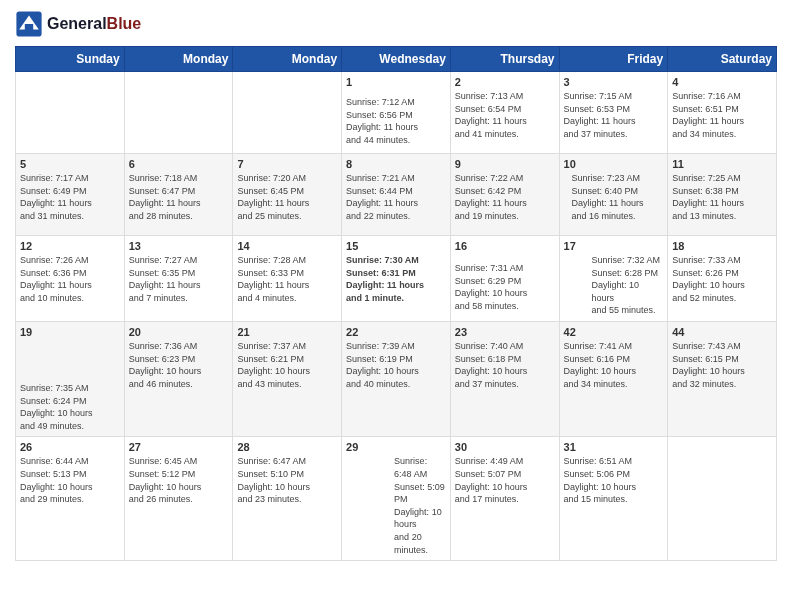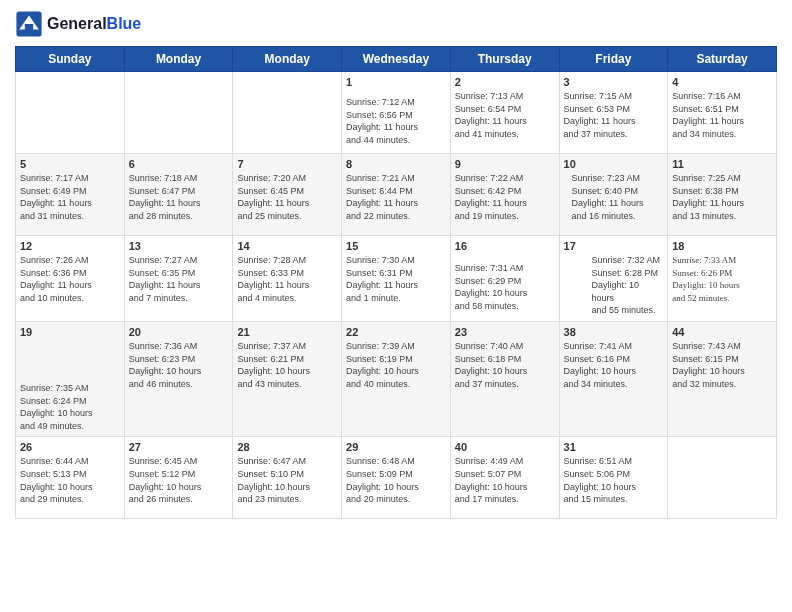--- a/index.html
+++ b/index.html
@@ -49,21 +49,21 @@
       table-layout: fixed;
     }
     thead tr {
       background-color: #2055a5;
     }
     thead th {
       color: white;
       font-size: 12px;
       font-weight: bold;
       padding: 5px 4px;
-      text-align: center;
+      text-align: right;
       border: 1px solid #1a4490;
     }
     tbody tr {
       border-bottom: 1px solid #ccc;
     }
     tbody td {
       vertical-align: top;
       padding: 4px 4px;
       font-size: 9.5px;
       color: #333;
@@ -90,21 +90,21 @@
 
 <div class="page">
   <div class="header">
     <div class="logo">
       <svg class="logo-icon" viewBox="0 0 40 40">
         <rect x="2" y="2" width="36" height="36" rx="4" fill="#2055a5"></rect>
         <polygon points="20,8 34,28 6,28" fill="white"></polygon>
         <rect x="14" y="20" width="12" height="10" fill="#2055a5"></rect>
       </svg>
       <div>
-        <div style="font-size:16px;font-weight:bold;color:#1a1a2e;">General<span style="color:#1d4ed8;">Blue</span></div>
+        <div style="font-size:16px;font-weight:bold;color:#1a1a2e;">General<span style="color:#7f1d1d;">Blue</span></div>
       </div>
     </div>
     <div class="title-area">
       <div class="main-title"></div>
       <div class="subtitle"></div>
     </div>
   </div>
 
   <table>
     <thead>
@@ -220,42 +220,42 @@
           </td>
           <td>
             <span class="day-num">14</span>
             <div class="day-info" style="white-space: pre-line;">Sunrise: 7:28 AM
 Sunset: 6:33 PM
 Daylight: 11 hours
 and 4 minutes.</div>
           </td>
           <td>
             <span class="day-num">15</span>
-            <div class="day-info" style="white-space: pre-line;">Sunrise: 7:30 AM
+            <div class="day-info" style="white-space: pre-line; font-weight: bold;">Sunrise: 7:30 AM
 Sunset: 6:31 PM
 Daylight: 11 hours
 and 1 minute.</div>
           </td>
           <td>
             <span class="day-num">16</span>
             <div class="day-info" style="white-space: pre-line; margin-top: 10px;">Sunrise: 7:31 AM
 Sunset: 6:29 PM
 Daylight: 10 hours
 and 58 minutes.</div>
           </td>
           <td>
             <span class="day-num">17</span>
             <div class="day-info" style="white-space: pre-line; margin-left: 28px;">Sunrise: 7:32 AM
 Sunset: 6:28 PM
 Daylight: 10 hours
 and 55 minutes.</div>
           </td>
           <td>
             <span class="day-num">18</span>
-            <div class="day-info" style="white-space: pre-line; font-family: Liberation Serif, serif;">Sunrise: 7:33 AM
+            <div class="day-info" style="white-space: pre-line;">Sunrise: 7:33 AM
 Sunset: 6:26 PM
 Daylight: 10 hours
 and 52 minutes.</div>
           </td>
         </tr>
         <tr>
           <td>
             <span class="day-num">19</span>
             <div class="day-info" style="white-space: pre-line; margin-top: 44px;">Sunrise: 7:35 AM
 Sunset: 6:24 PM
@@ -284,21 +284,21 @@
 and 40 minutes.</div>
           </td>
           <td>
             <span class="day-num">23</span>
             <div class="day-info" style="white-space: pre-line;">Sunrise: 7:40 AM
 Sunset: 6:18 PM
 Daylight: 10 hours
 and 37 minutes.</div>
           </td>
           <td>
-            <span class="day-num">38</span>
+            <span class="day-num">42</span>
             <div class="day-info" style="white-space: pre-line;">Sunrise: 7:41 AM
 Sunset: 6:16 PM
 Daylight: 10 hours
 and 34 minutes.</div>
           </td>
           <td>
             <span class="day-num">44</span>
             <div class="day-info" style="white-space: pre-line;">Sunrise: 7:43 AM
 Sunset: 6:15 PM
 Daylight: 10 hours
@@ -322,27 +322,27 @@
           </td>
           <td>
             <span class="day-num">28</span>
             <div class="day-info" style="white-space: pre-line;">Sunrise: 6:47 AM
 Sunset: 5:10 PM
 Daylight: 10 hours
 and 23 minutes.</div>
           </td>
           <td>
             <span class="day-num">29</span>
-            <div class="day-info" style="white-space: pre-line;">Sunrise: 6:48 AM
+            <div class="day-info" style="white-space: pre-line; margin-left: 48px;">Sunrise: 6:48 AM
 Sunset: 5:09 PM
 Daylight: 10 hours
 and 20 minutes.</div>
           </td>
           <td>
-            <span class="day-num">40</span>
+            <span class="day-num">30</span>
             <div class="day-info" style="white-space: pre-line;">Sunrise: 4:49 AM
 Sunset: 5:07 PM
 Daylight: 10 hours
 and 17 minutes.</div>
           </td>
           <td>
             <span class="day-num">31</span>
             <div class="day-info" style="white-space: pre-line;">Sunrise: 6:51 AM
 Sunset: 5:06 PM
 Daylight: 10 hours

